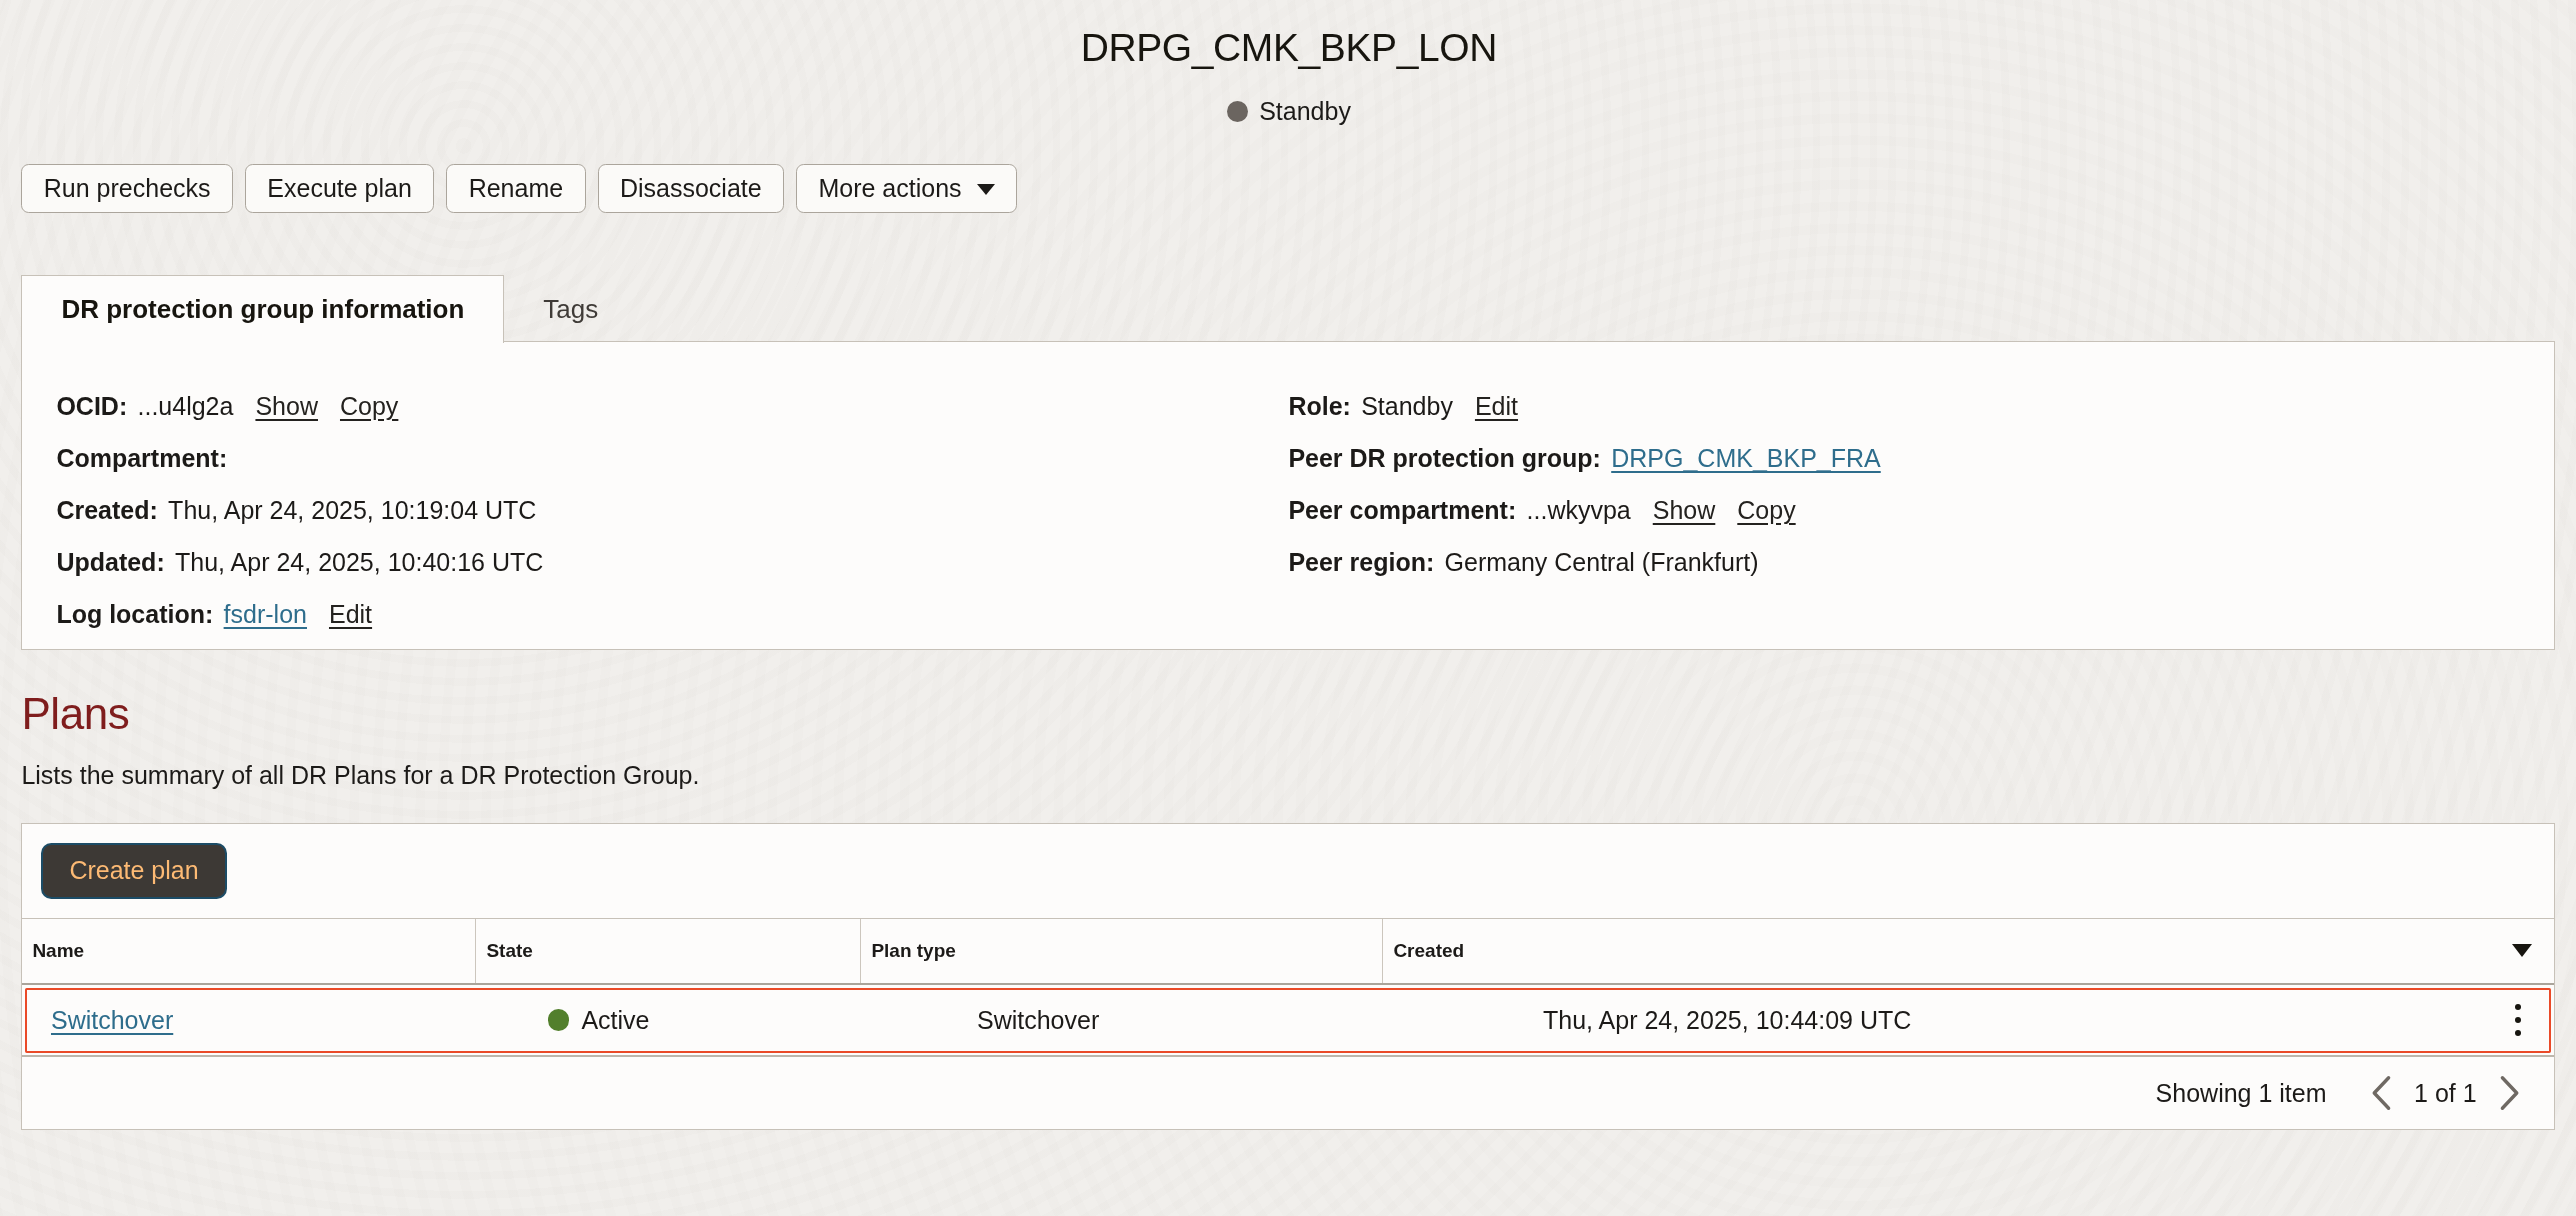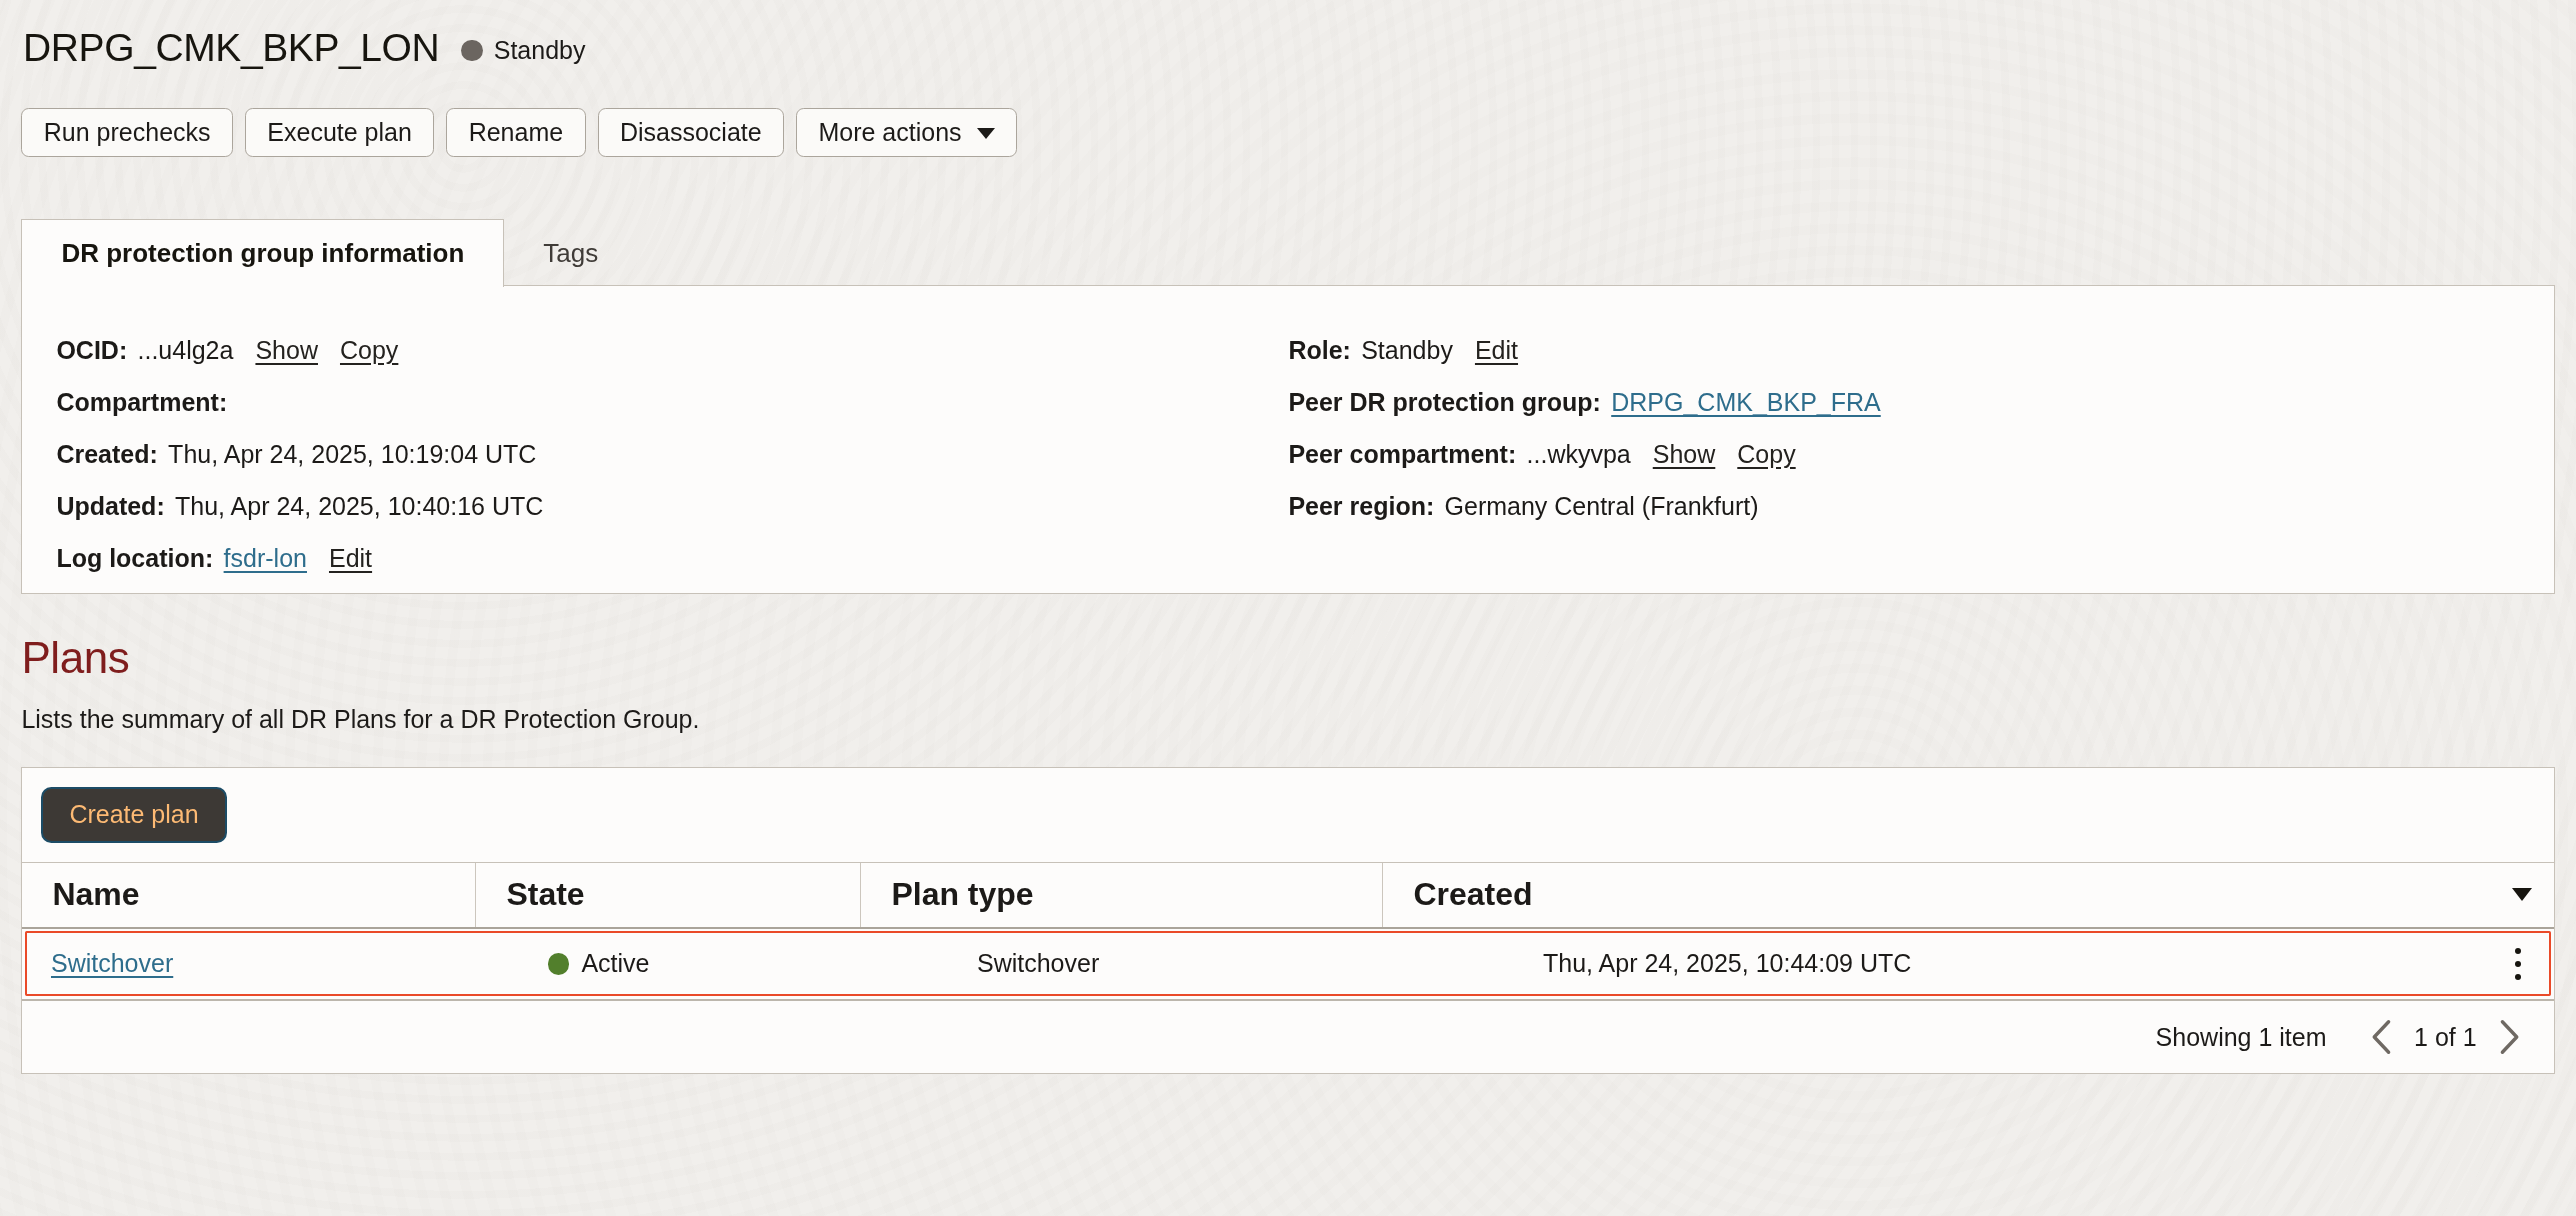--- a/index.html
+++ b/index.html
@@ -9,21 +9,21 @@
     color:#1c1a18;
     background:
       repeating-radial-gradient(circle at 18% 12%, rgba(120,110,98,0.018) 0 7.7px, rgba(0,0,0,0) 7.7px 19px),
       repeating-radial-gradient(circle at 72% 68%, rgba(120,110,98,0.015) 0 9.4px, rgba(0,0,0,0) 9.4px 22px),
       #f1efec;
     overflow:hidden;
   }
   .page { padding:26px 21.4px 0 21.4px; }
 
   
-  .title-row { display:flex; align-items:center; gap:22px; padding-left:1.7px; }
+  .title-row { display:flex; align-items:center; gap:22px; padding-left:1.7px;flex-direction:column; }
   h1.title { font-size:39px; font-weight:400; letter-spacing:-0.4px; color:#17150f; }
   .status-chip { display:flex; align-items:center; gap:11px; margin-top:5.1px; }
   .dot { width:21.4px; height:21.4px; border-radius:50%; display:inline-block; flex:0 0 auto; }
   .dot-standby { background:#6b6560; }
   .dot-active { background:#527f2c; }
   .status-chip span.lbl { font-size:25px; color:#1c1a18; }
 
   
   .actions { display:flex; gap:12px; margin-top:38px; }
   .btn {
@@ -74,21 +74,21 @@
   .table-panel { background:#fdfcfb; border:1.7px solid #c7c1b8; margin-top:32.5px; }
   .table-toolbar { padding:19px; }
   .btn-primary {
     font-family:inherit; font-size:25px; color:#fdba74;
     background:#3d3935; border:2.6px solid #1c4c66; border-radius:10.3px;
     padding:10.3px 26px; height:56px; display:inline-flex; align-items:center;
     cursor:pointer;
   }
 
   .thead { display:flex; border-top:1.7px solid #c7c1b8; border-bottom:2.6px solid #aaa49a; height:67px; }
-  .th { display:flex; align-items:center; padding-left:30px; font-size:32px; font-weight:700; }
+  .th { display:flex; align-items:center; padding-left:10px; font-size:19px; font-weight:700; }
   .col-name { width:453px; flex:0 0 auto; }
   .col-state { width:385px; flex:0 0 auto; }
   .col-plan { width:522px; flex:0 0 auto; }
   .col-created { flex:1; }
   .th.sep { border-left:1.7px solid #ccc6bd; }
   .sort-caret {
     width:0; height:0; margin-left:auto; margin-right:22px;
     border-left:10.3px solid transparent; border-right:10.3px solid transparent;
     border-top:13px solid #17150f; cursor:pointer;
   }

